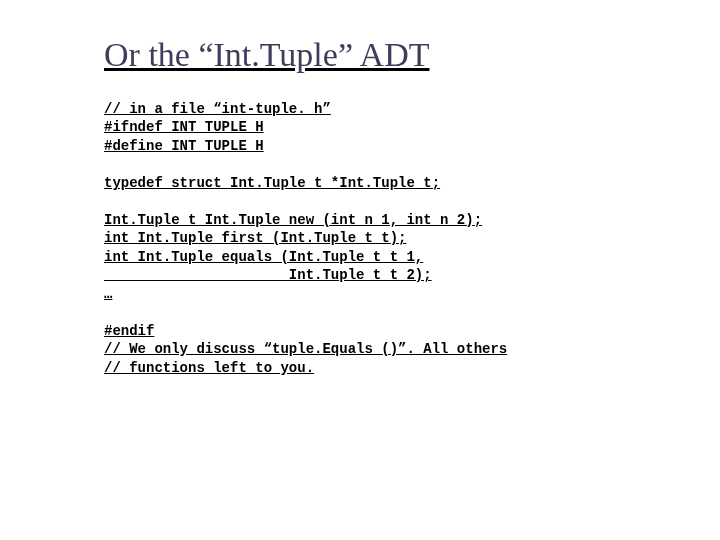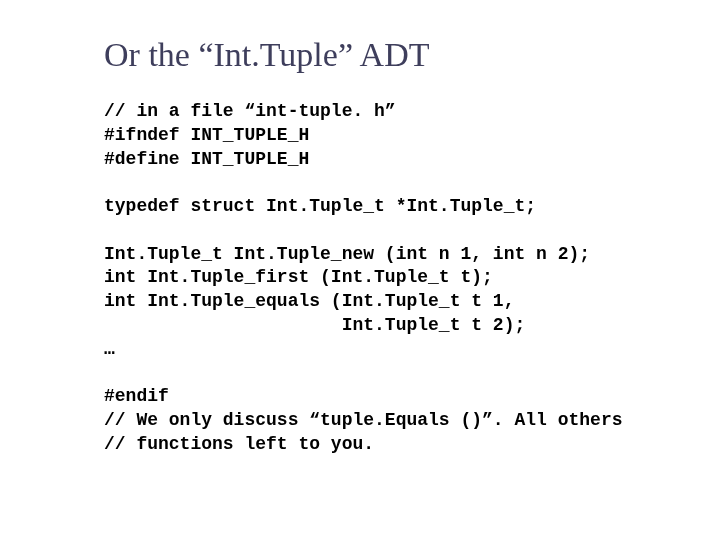--- a/index.html
+++ b/index.html
@@ -10,32 +10,33 @@
     background: #fff;
     font-family: Verdana, Geneva, sans-serif;
     overflow: hidden;
   }
   .slide {
     width: 720px;
     height: 540px;
     padding: 36px 38px 0 104px;
     box-sizing: border-box;
     position: relative;
+    text-decoration: underline;
   }
   .title {
     font-size: 34px;
     color: #3e3e5c;
     font-family: "Times New Roman", Times, serif;
     font-weight: normal;
     margin: 0 0 26px 0;
     white-space: nowrap;
   }
   .code {
     font-family: "Courier New", Courier, monospace;
-    font-size: 18px;
+    font-size: 14px;
     font-weight: bold;
     color: #000;
     line-height: 1.32;
     white-space: pre;
   }
 </style>
 </head>
 <body>
 
 <div class="slide">

